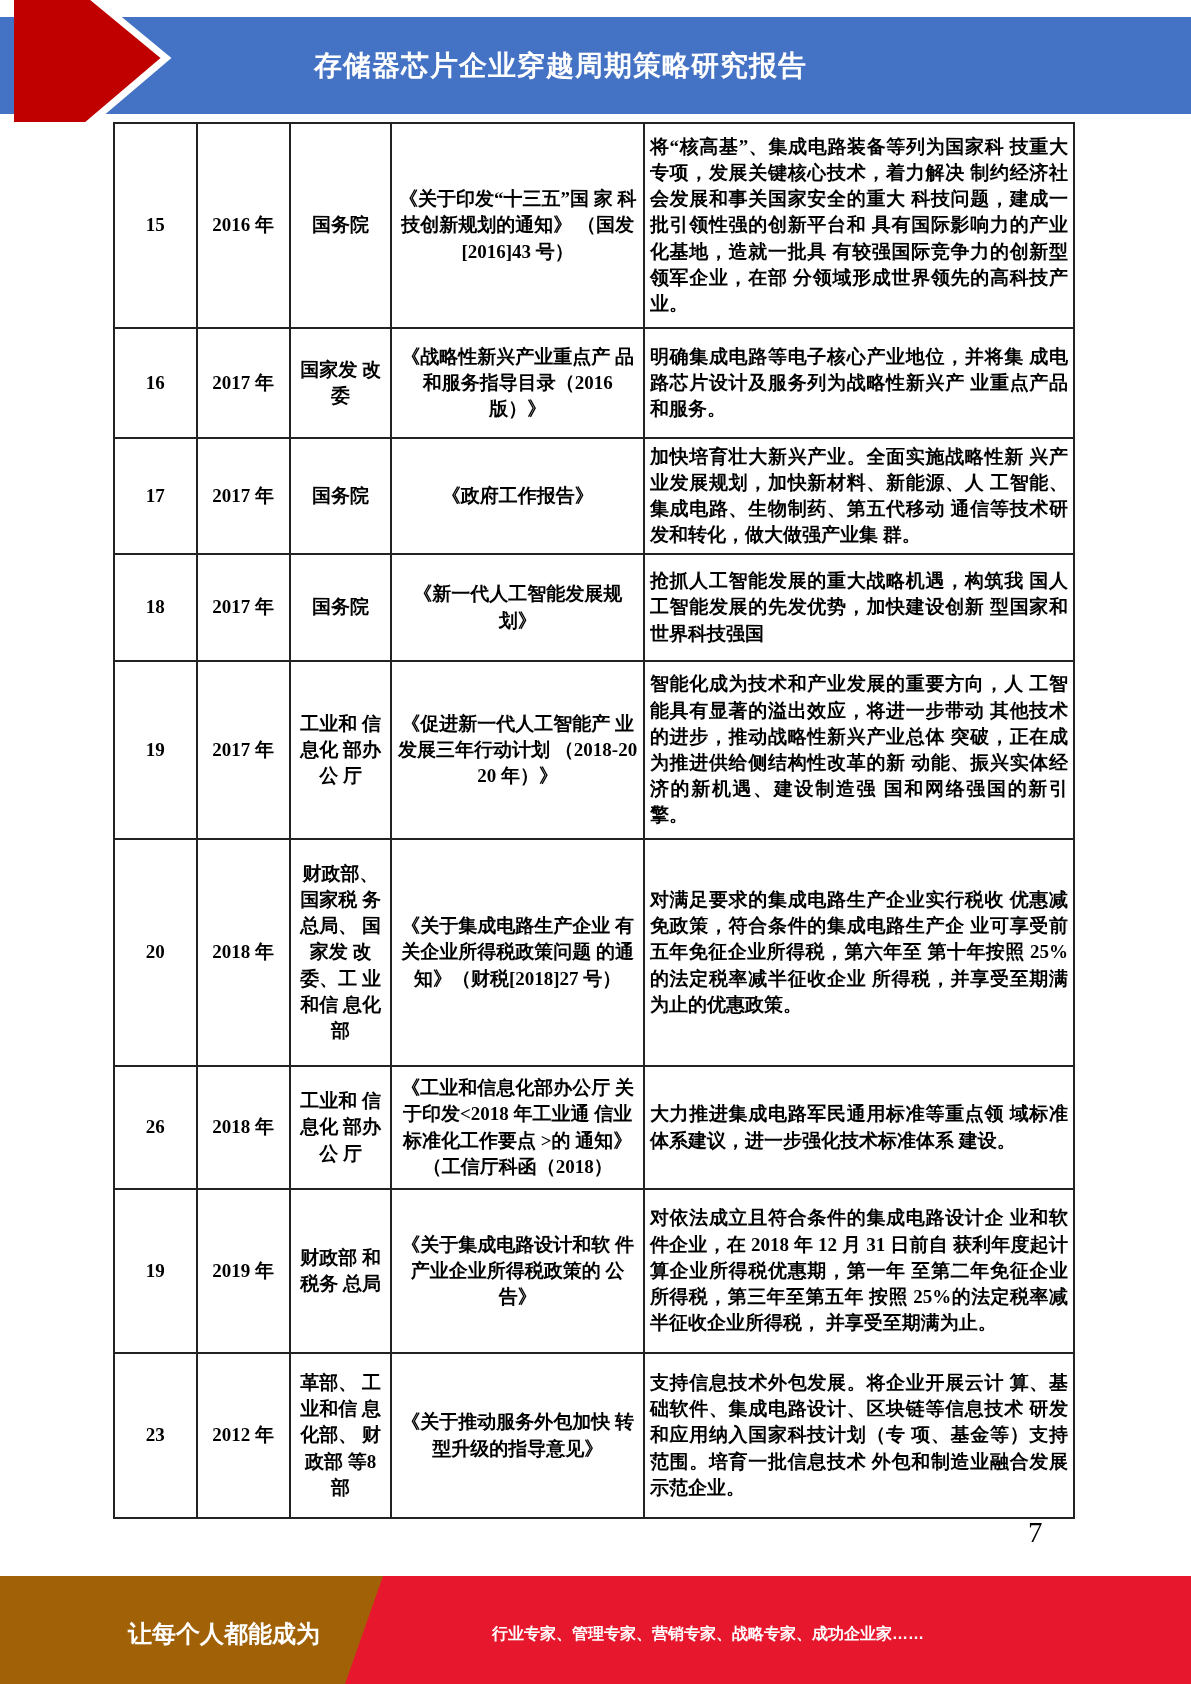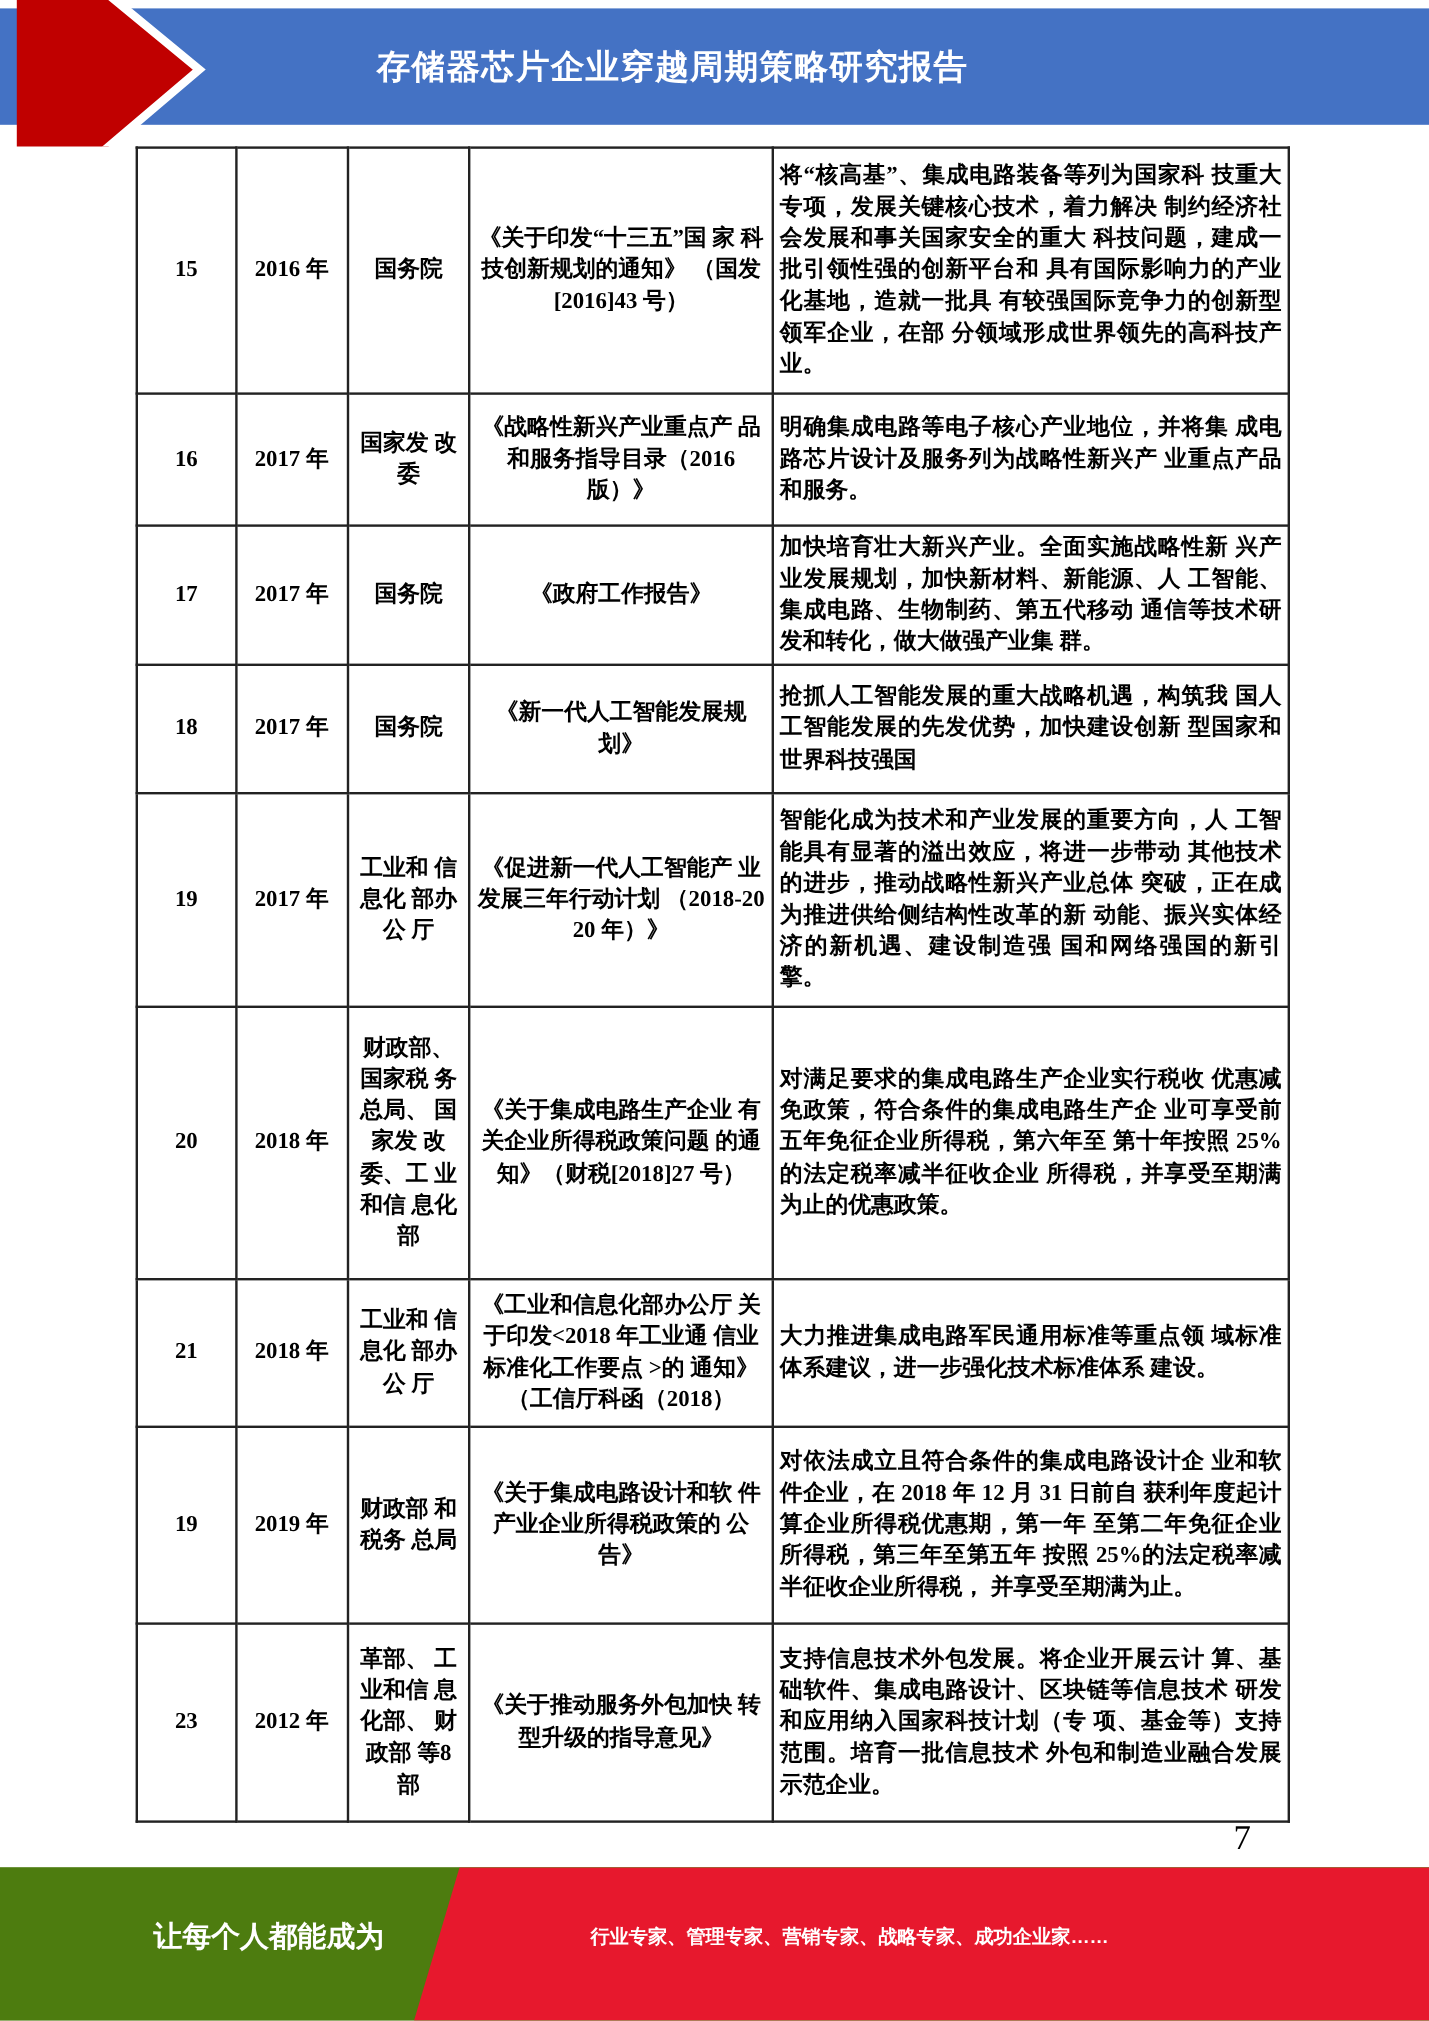--- a/index.html
+++ b/index.html
@@ -7,21 +7,21 @@
     width:1191px; height:1684px;
     background:#ffffff;
     position:relative;
     overflow:hidden;
     font-family:"Liberation Serif","DejaVu Serif",serif;
     color:#000;
   }
 
   
   .header-banner {
-    position:absolute; left:0; top:7px; width:1191px; height:97px;
+    position:absolute; left:0; top:17px; width:1191px; height:97px;
     background:#4472c4;
     display:flex; align-items:center; justify-content:center;
   }
   .header-title {
     color:#ffffff;
     font-family:"Liberation Sans","DejaVu Sans",sans-serif;
     font-weight:bold;
     font-size:28px;
     letter-spacing:1px;
     margin-right:70px;
@@ -63,22 +63,22 @@
   tbody tr:nth-child(9){ height:165px; }
 
   
   .page-number {
     position:absolute; left:1028px; top:1516px;
     font-size:29px;
   }
 
   
   .footer {
-    position:absolute; left:0; bottom:0; width:1191px; height:128px;
-    background:#4d7c0f;
+    position:absolute; left:0; bottom:0; width:1191px; height:108px;
+    background:#a16207;
     overflow:hidden;
     text-decoration:underline;
   }
   .footer-red {
     position:absolute; left:345px; top:0; right:0; bottom:0;
     background:#e7182d;
     -webkit-clip-path:polygon(38px 0, 100% 0, 100% 100%, 0 100%);
     clip-path:polygon(38px 0, 100% 0, 100% 100%, 0 100%);
   }
   .footer-left-text {
@@ -154,21 +154,21 @@
         <td class="c-content">智能化成为技术和产业发展的重要方向，人 工智能具有显著的溢出效应，将进一步带动 其他技术的进步，推动战略性新兴产业总体 突破，正在成为推进供给侧结构性改革的新 动能、振兴实体经济的新机遇、建设制造强 国和网络强国的新引擎。</td>
       </tr>
         <tr>
         <td class="c-no">20</td>
         <td class="c-year">2018 年</td>
         <td class="c-agency">财政部、 国家税 务 总局、 国 家发 改 委、工 业 和信 息化 部</td>
         <td class="c-policy">《关于集成电路生产企业 有关企业所得税政策问题 的通知》（财税[2018]27 号）</td>
         <td class="c-content">对满足要求的集成电路生产企业实行税收 优惠减免政策，符合条件的集成电路生产企 业可享受前五年免征企业所得税，第六年至 第十年按照 25%的法定税率减半征收企业 所得税，并享受至期满为止的优惠政策。</td>
       </tr>
         <tr>
-        <td class="c-no">21</td>
+        <td class="c-no">26</td>
         <td class="c-year">2018 年</td>
         <td class="c-agency">工业和 信息化 部办公 厅</td>
         <td class="c-policy">《工业和信息化部办公厅 关于印发&lt;2018 年工业通 信业 标准化工作要点 &gt;的 通知》（工信厅科函（2018）</td>
         <td class="c-content">大力推进集成电路军民通用标准等重点领 域标准体系建议，进一步强化技术标准体系 建设。</td>
       </tr>
         <tr>
         <td class="c-no">19</td>
         <td class="c-year">2019 年</td>
         <td class="c-agency">财政部 和 税务 总局</td>
         <td class="c-policy">《关于集成电路设计和软 件产业企业所得税政策的 公告》</td>

